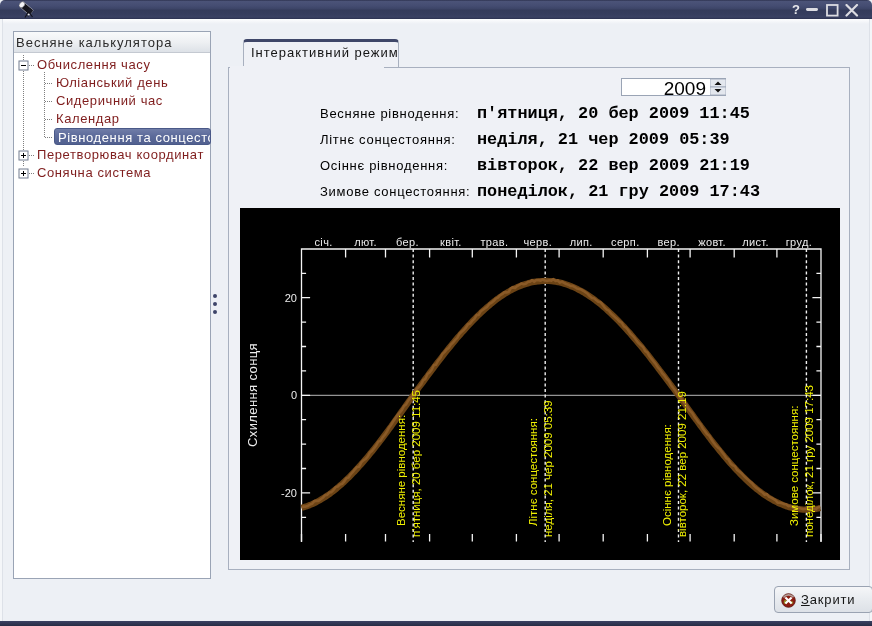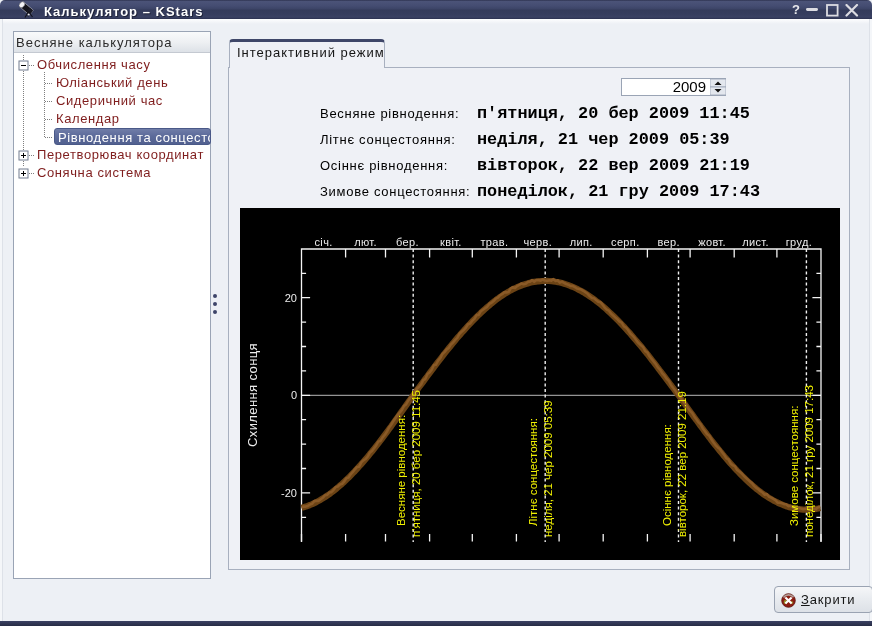--- a/index.html
+++ b/index.html
@@ -17,35 +17,35 @@
 #panelhead { position:absolute; left:0; top:0; width:196px; height:21px;
   background:linear-gradient(to bottom,#f9fafb 0%,#eef0f3 50%,#dde1e7 100%); border-bottom:1px solid #c4c9d1; }
 #panelhead span { position:absolute; left:2px; top:3px; font-size:13px; letter-spacing:1px; color:#2b2b2b; }
 .trow { position:absolute; font-size:13px; letter-spacing:0.6px; color:#7f1d1d; white-space:nowrap; }
 #tsel { position:absolute; left:40px; top:96px; width:157px; height:17px; border-radius:3px; overflow:hidden;
   background:linear-gradient(to bottom,#707da8 0%,#5d6b9b 45%,#51608f 100%); border:1px solid #4a5988; }
 #tsel span { position:absolute; left:3px; top:1px; font-size:13px; letter-spacing:0.6px; color:#fff; white-space:nowrap; }
 
 .sdot { position:absolute; left:213px; width:4px; height:4px; border-radius:2px; background:#3d4468; }
 
-#tab1 { position:absolute; left:229px; top:39px; width:156px; height:28px;
+#tab1 { position:absolute; left:243px; top:39px; width:156px; height:28px;
   background:#eff1f6; border:1px solid #a8b0bf; border-bottom:none;
   border-top:3px solid #3f4769; border-radius:4px 4px 0 0; }
 #tab1 span { position:absolute; left:7px; top:3px; font-size:13px; letter-spacing:1px; color:#141414; white-space:nowrap; }
 #tab2 { position:absolute; left:388px; top:43px; width:125px; height:24px;
   background:linear-gradient(to bottom,#e9edf2 0%,#dde2e9 100%); border:1px solid #aeb6c3; border-bottom:none; border-radius:3px 3px 0 0; }
 #tab2 span { position:absolute; left:6px; top:2px; font-size:13px; letter-spacing:1px; color:#141414; white-space:nowrap; }
 
 #frame { position:absolute; left:228px; top:67px; width:622px; height:503px; background:#eff1f6; border:1px solid #a8b0bf; border-top:1px solid #a8b0bf; }
 #tab1cover { position:absolute; left:230px; top:66px; width:154px; height:3px; background:#eff1f6; }
 .flabel { position:absolute; font-size:13px; letter-spacing:0.72px; color:#000; white-space:nowrap; }
 .fvalue { position:absolute; font-family:"Liberation Mono",monospace; font-weight:bold; font-size:16.85px; color:#000; white-space:nowrap; letter-spacing:0; }
 
 #spin { position:absolute; left:621px; top:78px; width:105px; height:18px; background:#fff; border:1px solid #9aa4b5; }
-#spin .val { position:absolute; right:19px; top:-1px; font-size:15px; color:#000; }
+#spin .val { position:absolute; right:19px; top:-1px; font-size:19px; color:#000; }
 #spinbtns { position:absolute; left:88px; top:0; width:16px; height:16px; }
 
 #chart { position:absolute; left:240px; top:208px; width:600px; height:352px; background:#000; }
 
 #closebtn { position:absolute; left:774px; top:586px; width:99px; height:27px;
   background:linear-gradient(to bottom,#f5f6f8 0%,#e9ecf0 45%,#dde1e7 100%);
   border:1px solid #9aa3b2; border-radius:4px; }
 #closebtn span { position:absolute; left:26px; top:5px; font-size:13px; letter-spacing:0.85px; color:#141414; }
 </style>
 </head>
@@ -54,21 +54,20 @@
   <div id="titlebar">
     <svg style="position:absolute;left:19px;top:1px" width="19" height="18" viewBox="0 0 19 18">
       <g transform="rotate(40 5 5)">
         <rect x="1.5" y="2.2" width="13.5" height="6.2" rx="1" fill="#14141c" stroke="#d8d8de" stroke-width="0.5"></rect>
         <rect x="10.5" y="2.7" width="4.5" height="5.2" rx="0.8" fill="#1a1a24"></rect>
         <ellipse cx="2.6" cy="5.3" rx="2.5" ry="3.3" fill="#f4f4f7" stroke="#44444e" stroke-width="0.5"></ellipse>
       </g>
       <path d="M9.5 10.5 L6 16.5 M9.5 10.5 L13.5 16 M9.5 10.5 L9.3 15.5" stroke="#14141c" stroke-width="1.2" fill="none"></path>
       <circle cx="9.6" cy="13.4" r="1" fill="#e8e8ee"></circle>
     </svg>
-    <span id="title">Калькулятор – KStars</span>
     <span class="winbtn" style="left:792px;top:2px;font-size:13px;">?</span>
     <svg style="position:absolute;left:806px;top:8px" width="13" height="4" viewBox="0 0 13 4">
         <rect x="0" y="0" width="12" height="3" rx="1.4" fill="#dcdce2"></rect>
       </svg>
     <svg style="position:absolute;left:826px;top:4px" width="13" height="13" viewBox="0 0 13 13">
         <rect x="1" y="1" width="10.6" height="10.6" fill="none" stroke="#dcdce2" stroke-width="1.8"></rect>
       </svg>
     <svg style="position:absolute;left:845px;top:4px" width="14" height="13" viewBox="0 0 14 13">
         <path d="M1.5 1 L12 11.5 M12 1 L1.5 11.5" stroke="#dcdce2" stroke-width="2.2" stroke-linecap="round"></path>
       </svg>

